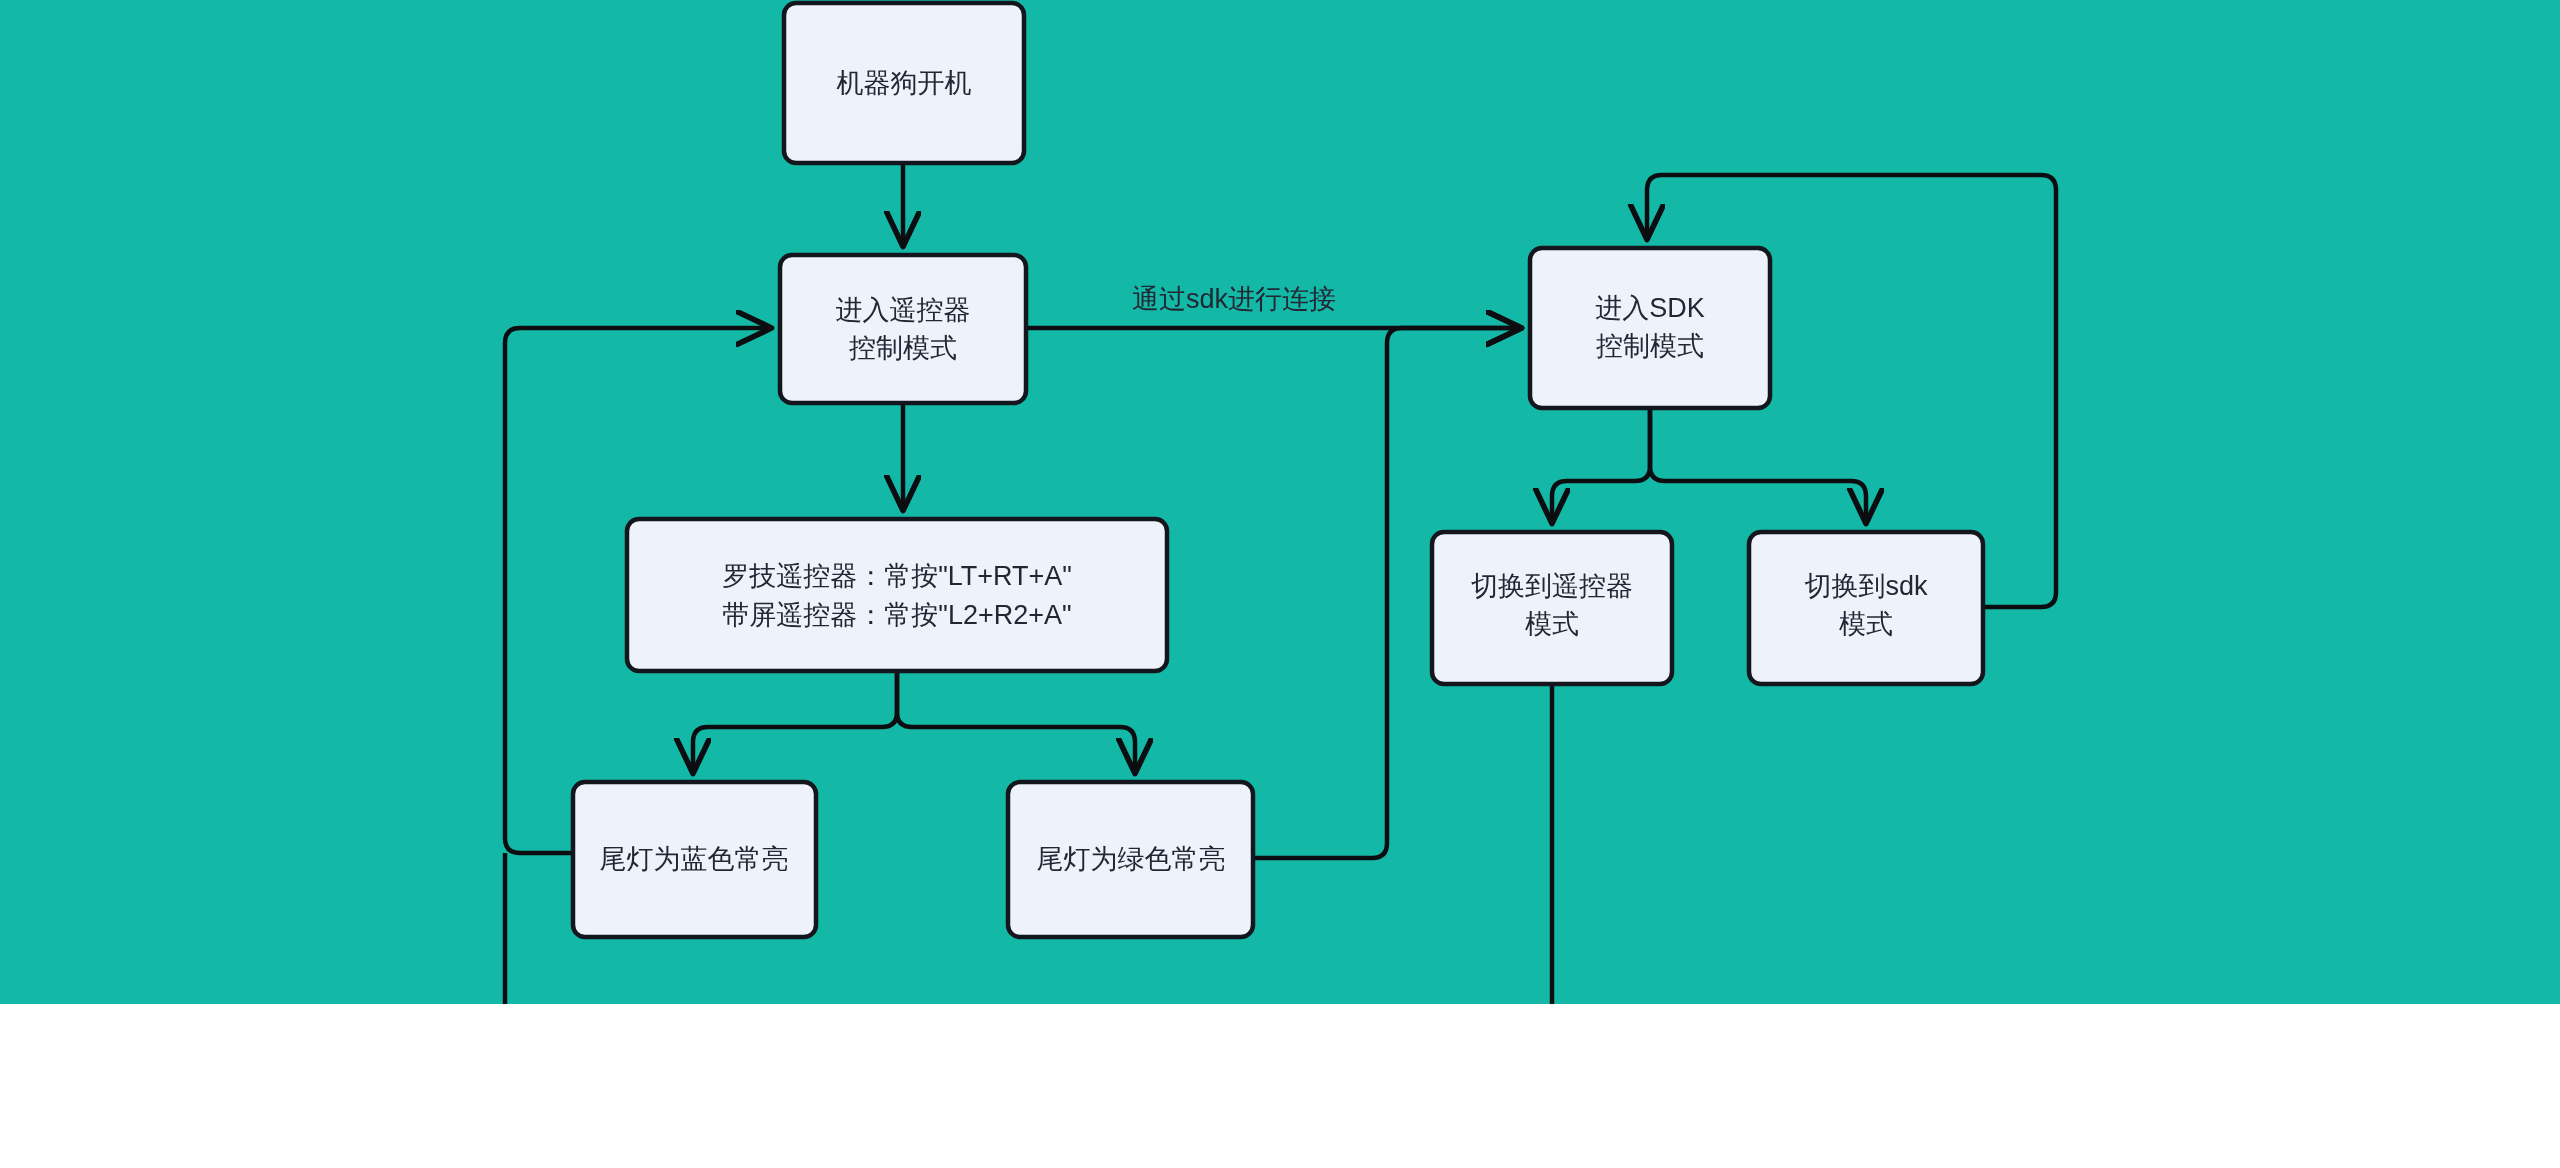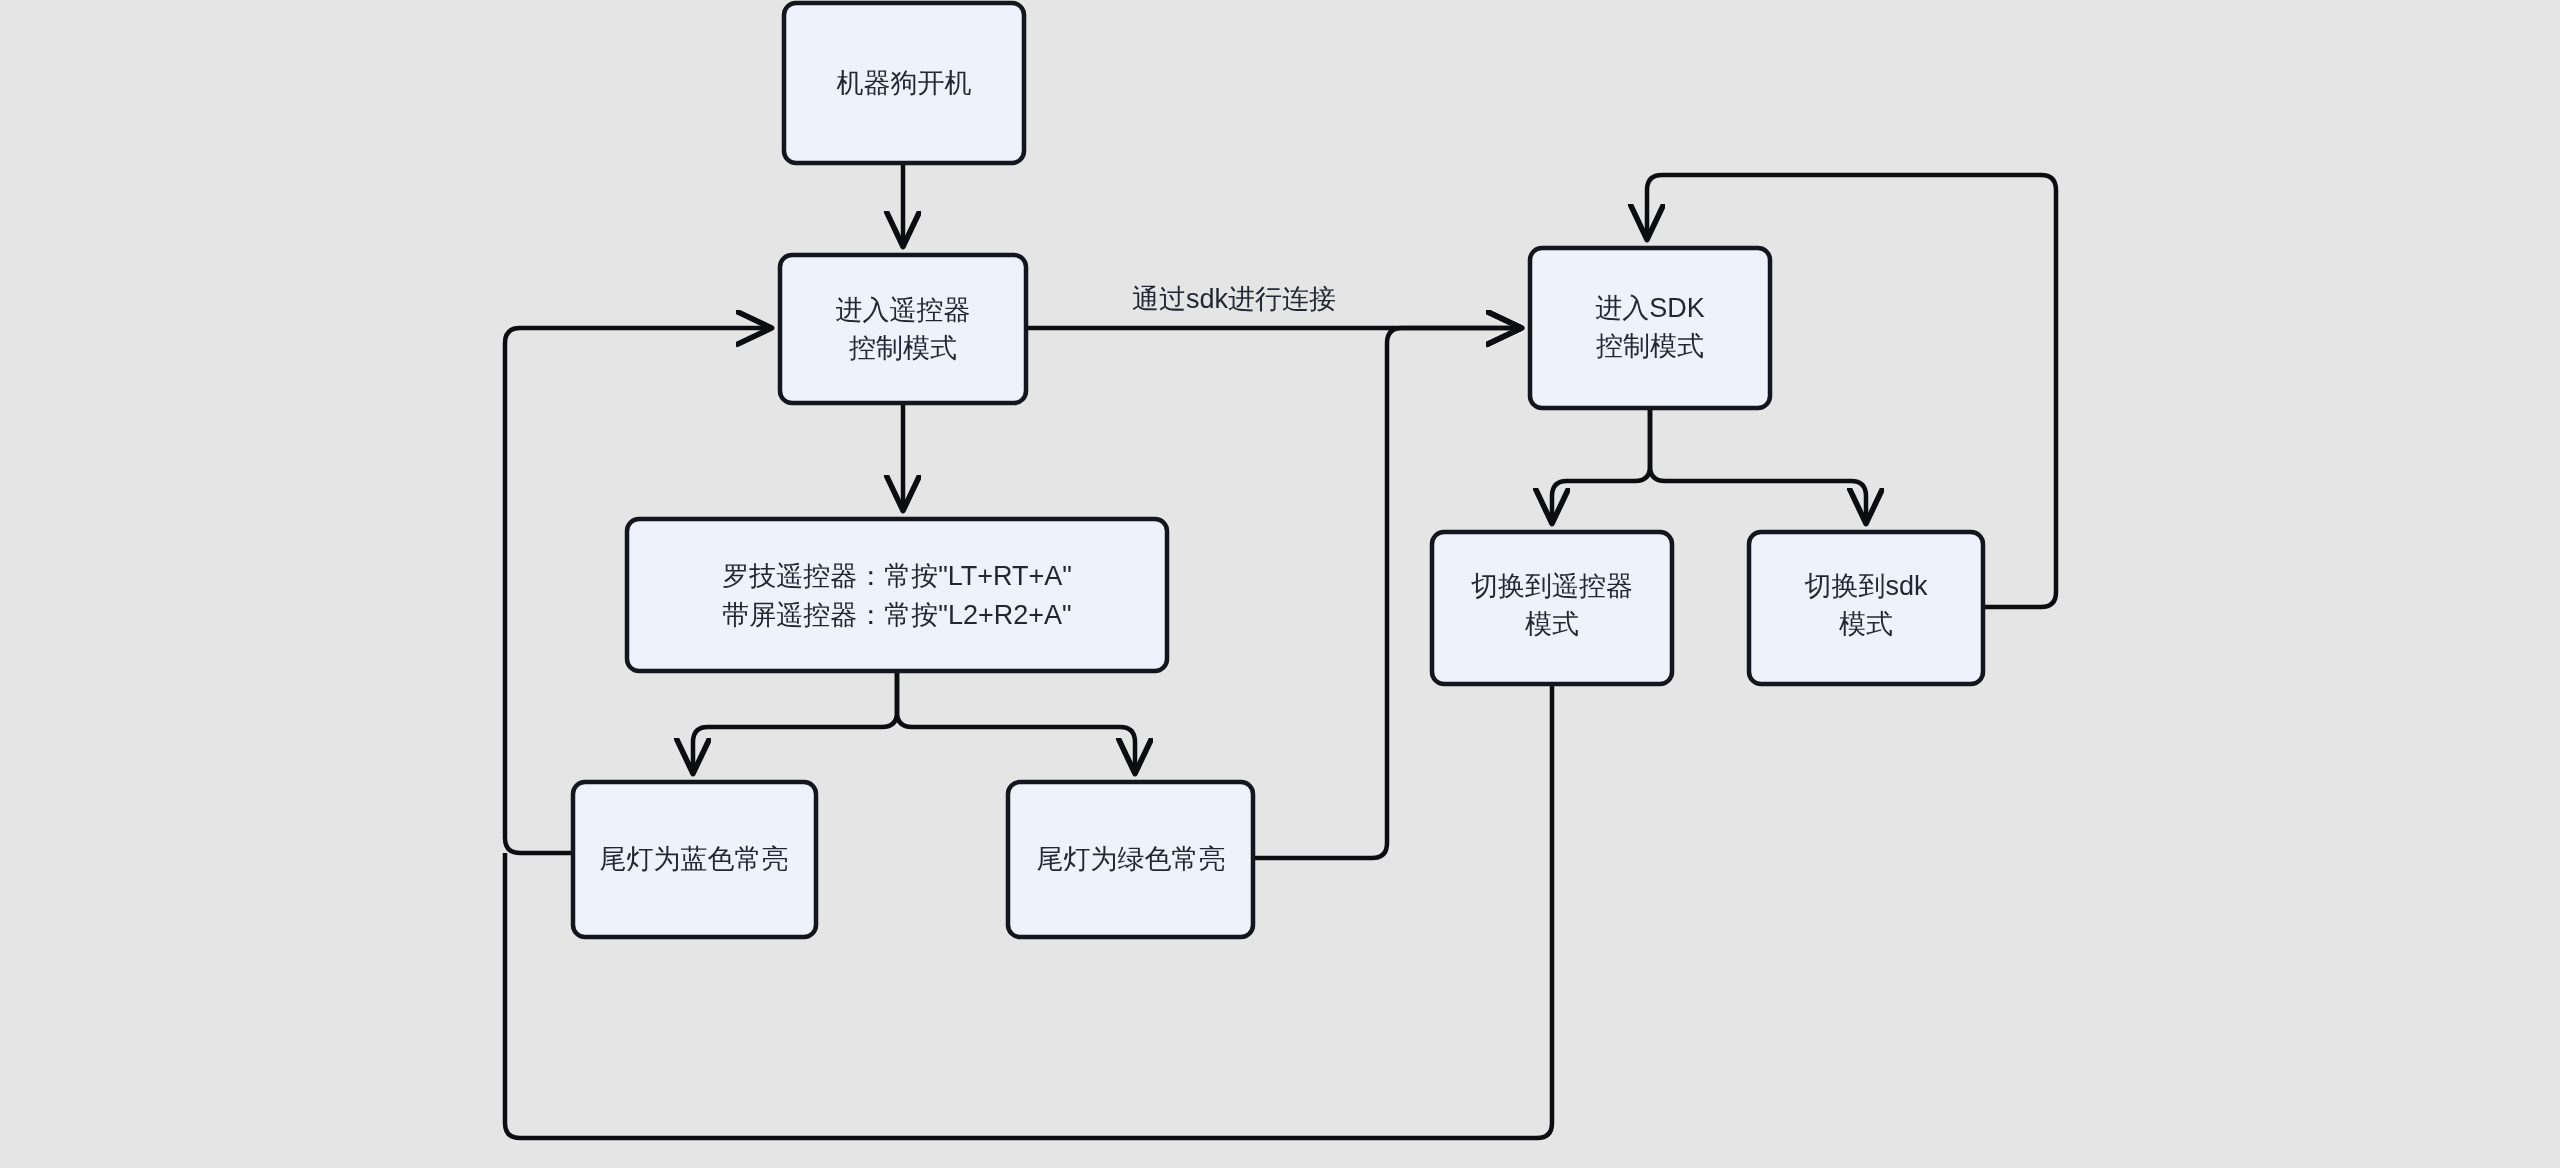--- a/index.html
+++ b/index.html
@@ -3,22 +3,22 @@
 <meta charset="utf-8">
 <style>
   html, body {
     margin: 0;
     padding: 0;
     background: #ffffff;
   }
   #stage {
     position: relative;
     width: 2560px;
-    height: 1168px;
-    background: #e5e5e5;
+    height: 1004px;
+    background: #14b8a6;
     overflow: hidden;
     font-family: "Liberation Sans", "DejaVu Sans", sans-serif;
   }
   #flow-svg {
     position: absolute;
     top: 0;
     left: 0;
     width: 2560px;
     height: 1168px;
     display: block;

